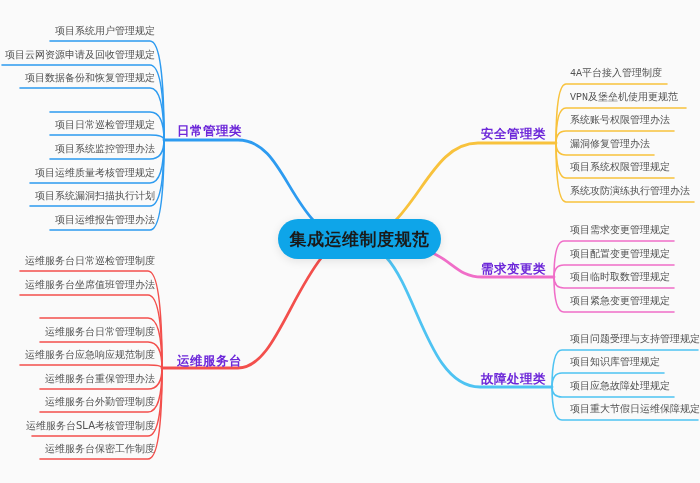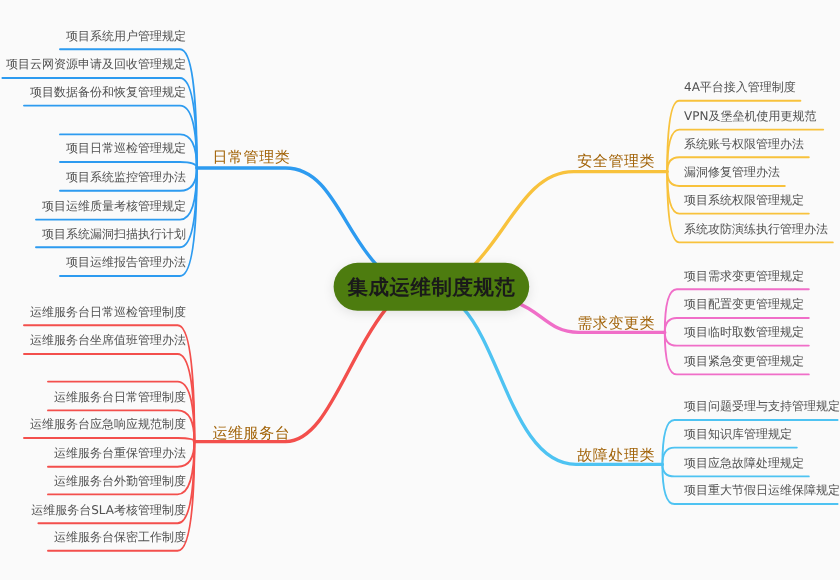--- a/index.html
+++ b/index.html
@@ -6,37 +6,37 @@
   body{
     width:700px;height:483px;overflow:hidden;
     background:#fafafa;
     font-family:"DejaVu Sans","Liberation Sans",sans-serif;
     position:relative;
   }
   .canvas{position:absolute;inset:0;}
   .wires{position:absolute;left:0;top:0;}
   .center-node{
     position:absolute;left:278px;top:219px;width:163px;height:40px;
-    background:#4d7c0f;border-radius:20px;
+    background:#0ea5e9;border-radius:20px;
     box-shadow:0 2px 10px rgba(0,0,0,0.10);
     display:flex;align-items:center;justify-content:center;
     font-size:17px;font-weight:bold;color:#1a1a1a;letter-spacing:0.5px;
     z-index:3;
   }
   .branch-label{
     position:absolute;height:15px;line-height:15px;
-    font-size:12.5px;font-weight:normal;color:#a16207;white-space:nowrap;
+    font-size:12.5px;font-weight:bold;color:#6d28d9;white-space:nowrap;
     z-index:2;letter-spacing:0.5px;
   }
   .leaf{
     position:absolute;height:14px;line-height:14px;
     font-size:10px;color:#515151;white-space:nowrap;z-index:2;
   }
   .leaf-l{right:545px;text-align:right;}
-  .leaf-r{left:570px;text-align:left;}
+  .leaf-r{left:570px;text-align:left;font-family:Liberation Mono, monospace;}
 </style>
 </head>
 <body>
 
 <div class="canvas">
 
   <svg class="wires" width="700" height="483" viewBox="0 0 700 483">
 
     <g fill="none" stroke-linecap="round" stroke-linejoin="round" stroke="#2D9BF0">
       <path d="M314,221 C285,190 275,140 238,140 L164,140" stroke-width="2.8"></path>

